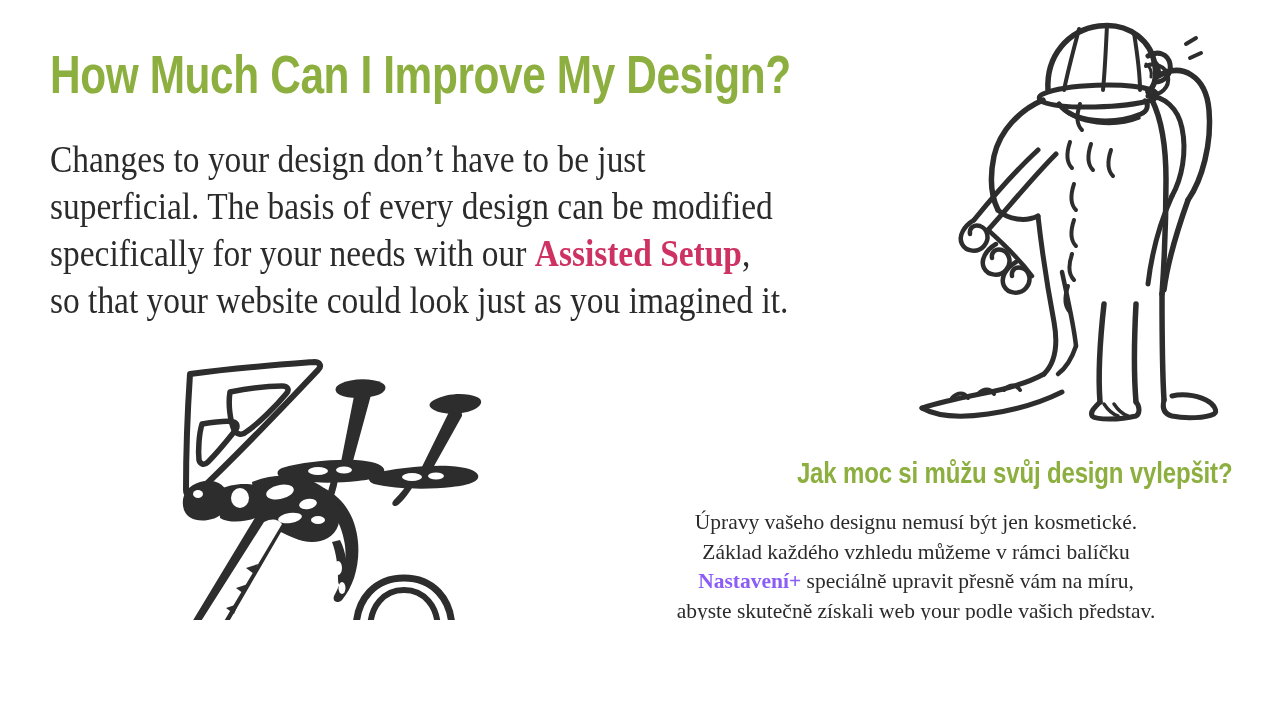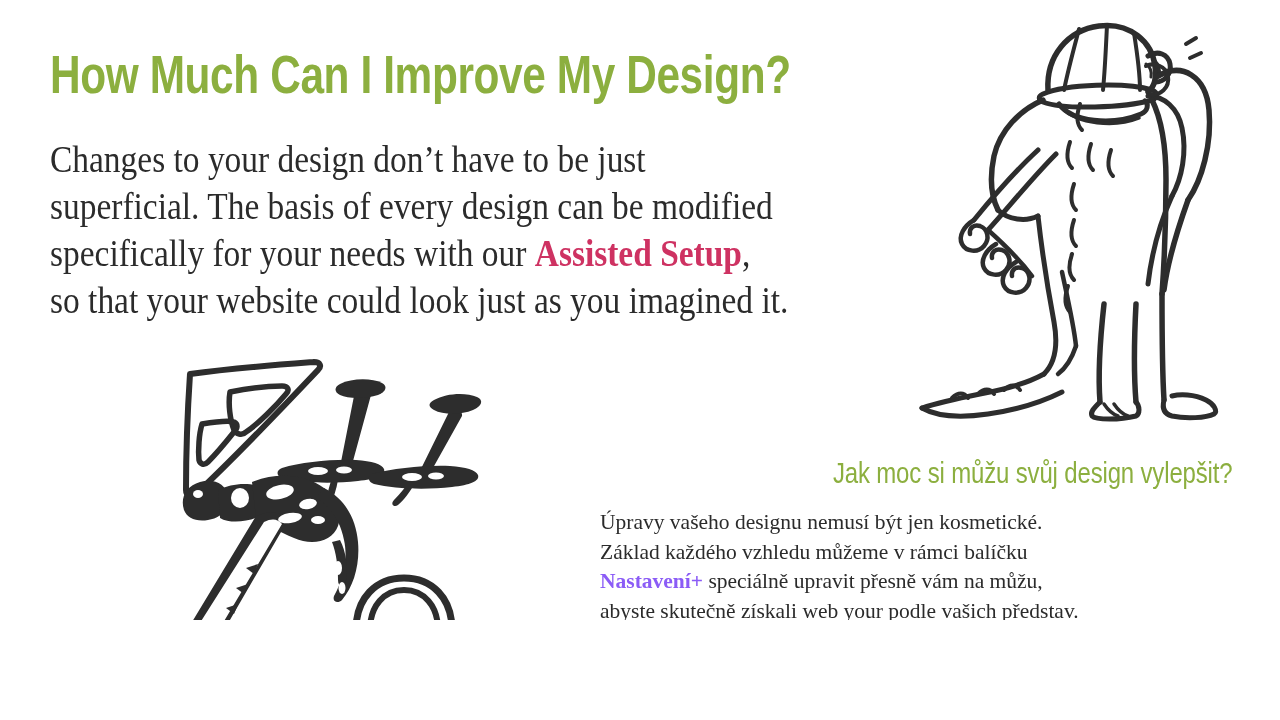--- a/index.html
+++ b/index.html
@@ -51,39 +51,39 @@
   .en-line { white-space: nowrap; display: block; }
 
   
   #cz-heading {
     position: absolute;
     left: 608px;
     top: 455px;
     width: 624px;
     text-align: right;
     font-family: "Liberation Sans", sans-serif;
-    font-weight: normal;
+    font-weight: bold;
     font-size: 30px;
     line-height: 36px;
     letter-spacing: -0.2px;
     color: #8CAF3F;
     transform-origin: right top;
     white-space: nowrap;
   }
   #cz-heading .inner {
     display: inline-block;
     transform: scaleX(0.80);
     transform-origin: right top;
   }
   #cz-paragraph {
     position: absolute;
     left: 600px;
     top: 508px;
     width: 632px;
-    text-align: left;
+    text-align: center;
     font-family: "Liberation Serif", serif;
     font-size: 21.5px;
     line-height: 29.5px;
     color: #2b2b2b;
   }
   #cz-paragraph .cz-line {
     display: block;
     white-space: nowrap;
   }
   #cz-paragraph .hl {
@@ -113,21 +113,21 @@
     <span class="en-line"><span>so that your website could look just as you imagined it.</span></span>
   </div>
 
   <div id="cz-heading">
     <span class="inner">Jak moc si můžu svůj design vylepšit?</span>
   </div>
 
   <div id="cz-paragraph">
     <span class="cz-line"><span>Úpravy vašeho designu nemusí být jen kosmetické.</span></span>
     <span class="cz-line"><span>Základ každého vzhledu můžeme v rámci balíčku</span></span>
-    <span class="cz-line"><span class="hl">Nastavení+</span><span> speciálně upravit přesně vám na můžu,</span></span>
+    <span class="cz-line"><span class="hl">Nastavení+</span><span> speciálně upravit přesně vám na míru,</span></span>
     <span class="cz-line"><span>abyste skutečně získali web your podle vašich představ.</span></span>
   </div>
 
   <svg class="illus" id="worker-illustration" viewBox="0 0 372 424">
     <g class="ink" stroke-width="5">
 
       <path d="M152 86 C150 52 172 26 203 22 C234 18 256 38 259 62 C261 76 257 84 252 88" stroke-width="5.5"></path>
 
       <path d="M183 25 C178 44 172 66 168 86" stroke-width="4"></path>
       <path d="M211 21 C210 42 209 66 207 86" stroke-width="4"></path>

